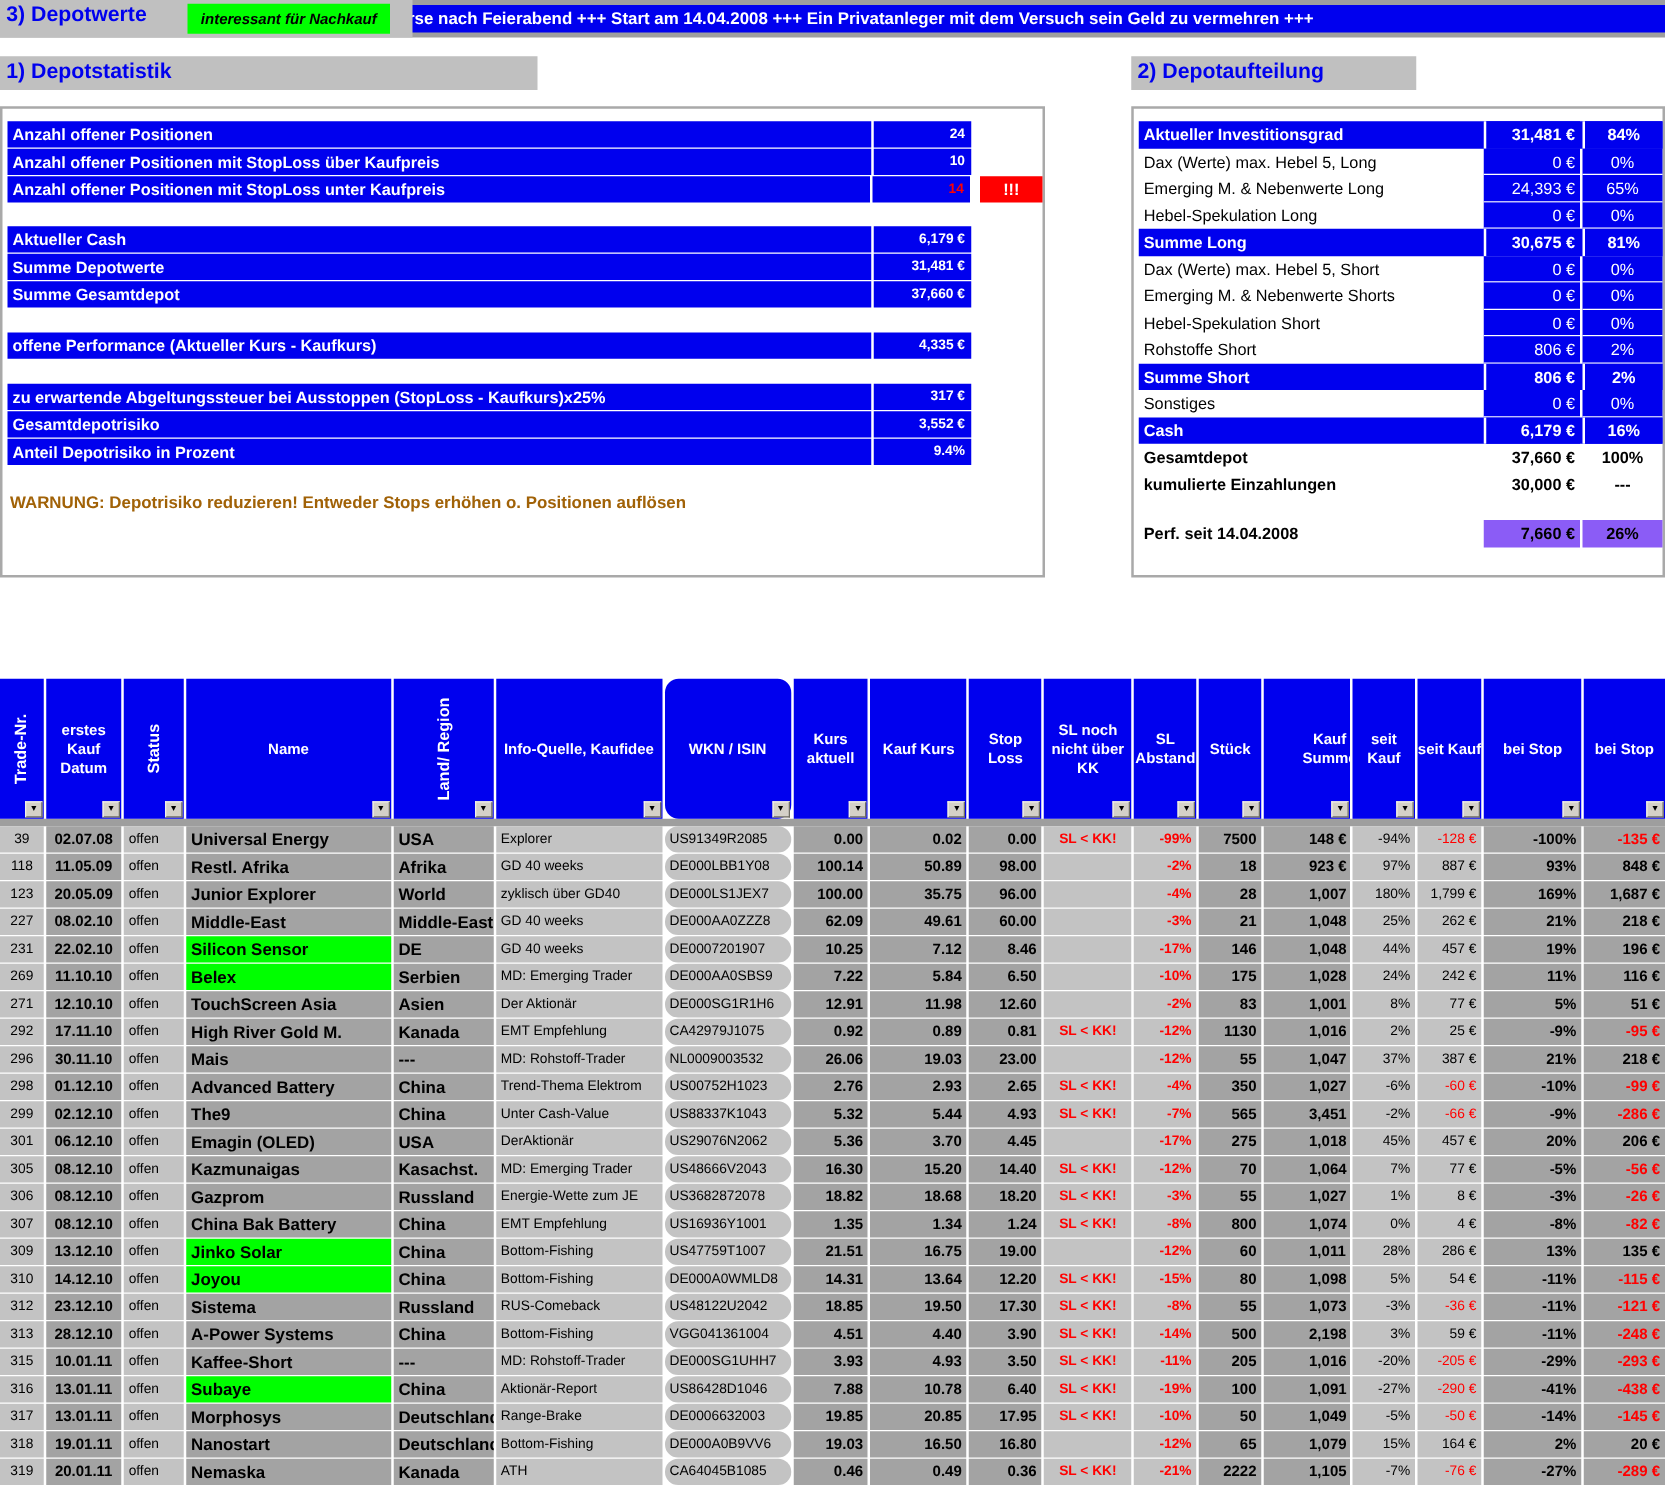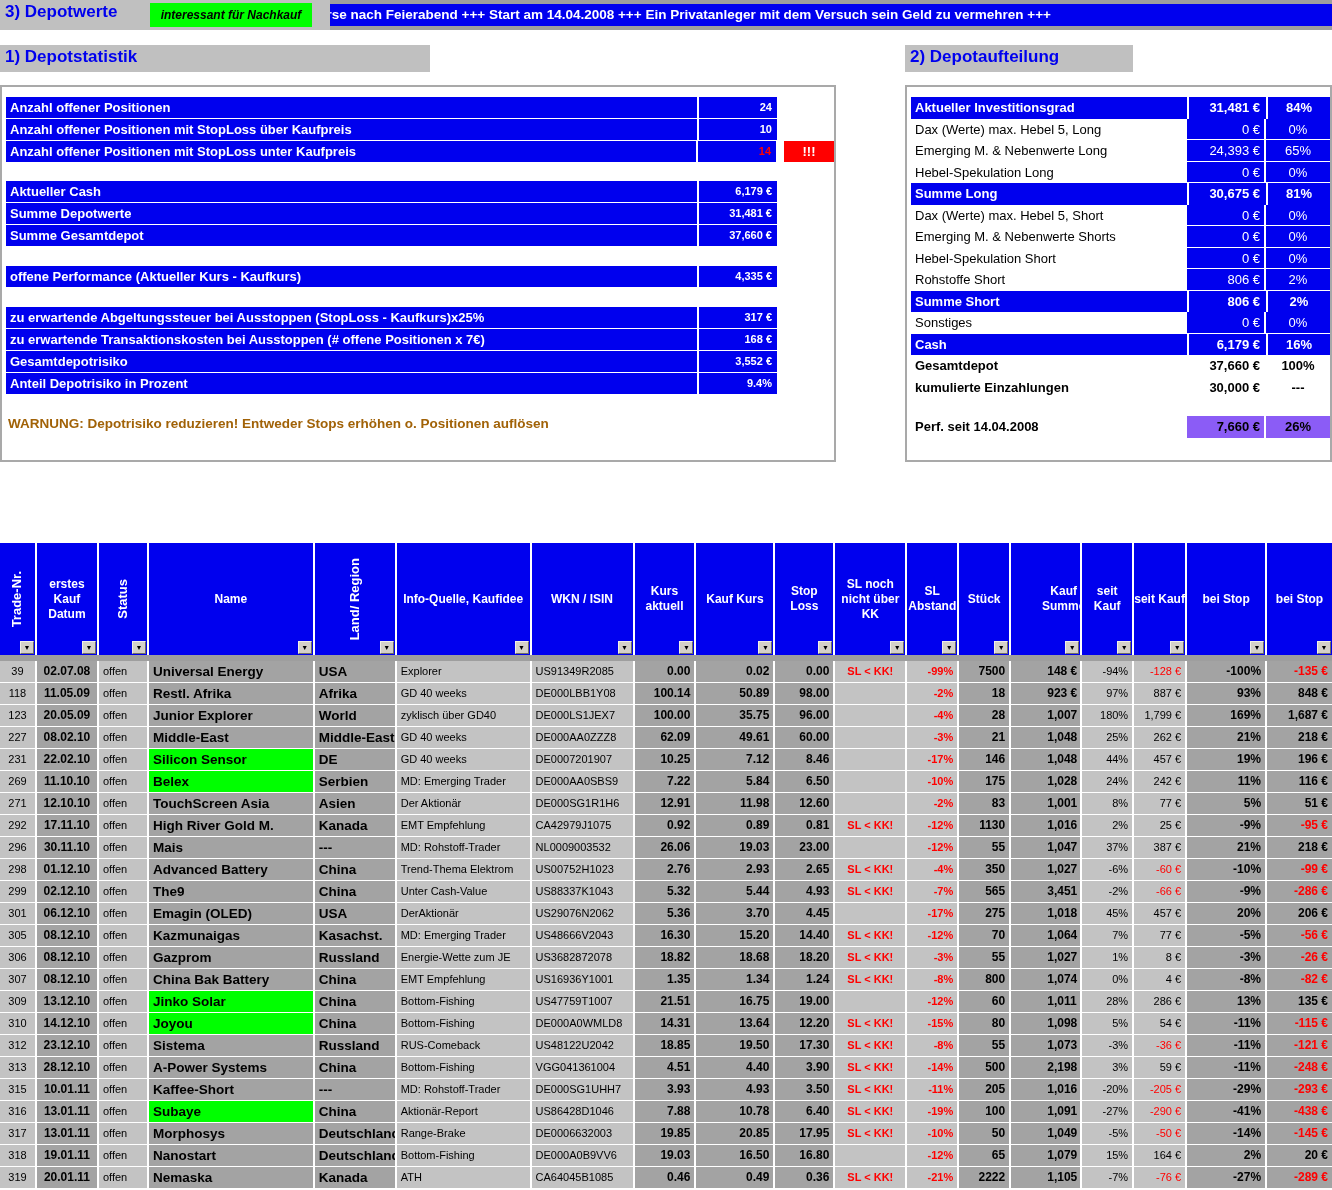--- a/index.html
+++ b/index.html
@@ -90,21 +90,21 @@
   .tc:last-child{margin-right:0;}
   .bg-d{background:#a3a3a3;} .bg-l{background:#c3c3c3;} .bg-g{background:#00ff00;}
   .bold{font-weight:bold;}
   .num{text-align:right;padding-right:4px;}
   .ctr{text-align:center;}
   .pl{padding-left:4px;}
   .f11{font-size:11px;} .f13{font-size:13.5px;}
   .redtx{color:#ff0000;}
   
   .c0{width:35px;} .c1{width:60px;} .c2{width:48px;} .c3{width:164px;} .c4{width:80px;}
-  .c5{width:133px;} .c6{width:101px;} .c7{width:60px;} .c8{width:77px;} .c9{width:58px;}
+  .c5{width:133px;} .c6{width:101px;border-radius:11px;} .c7{width:60px;} .c8{width:77px;} .c9{width:58px;}
   .c10{width:70px;} .c11{width:50px;} .c12{width:50px;} .c13{width:69px;padding-left:36px;} .c14{width:50px;}
   .c15{width:51px;} .c16{width:78px;} .c17{width:65px;}
 </style>
 </head>
 <body>
 
 <div id="banner">+++ Börse nach Feierabend +++ Start am 14.04.2008 +++ Ein Privatanleger mit dem Versuch sein Geld zu vermehren +++</div>
 
 <div id="s1-titlebar" class="titlebar">
   <div class="titletext">1) Depotstatistik</div>
@@ -149,24 +149,20 @@
         <div class="s1label">offene Performance (Aktueller Kurs - Kaufkurs)</div>
         <div class="s1value">4,335 €</div>
       </div>
     </div>
   <div id="s1-risk" class="gap20">
       <div class="s1row">
         <div class="s1label">zu erwartende Abgeltungssteuer bei Ausstoppen (StopLoss - Kaufkurs)x25%</div>
         <div class="s1value">317 €</div>
       </div>
       <div class="s1row">
-        <div class="s1label">zu erwartende Transaktionskosten bei Ausstoppen (# offene Positionen x 7€)</div>
-        <div class="s1value">168 €</div>
-      </div>
-      <div class="s1row">
         <div class="s1label">Gesamtdepotrisiko</div>
         <div class="s1value">3,552 €</div>
       </div>
       <div class="s1row">
         <div class="s1label">Anteil Depotrisiko in Prozent</div>
         <div class="s1value">9.4%</div>
       </div>
     </div>
   <div id="s1-warning" class="gap22">WARNUNG: Depotrisiko reduzieren!  Entweder Stops erhöhen o. Positionen auflösen</div>
 </div>

